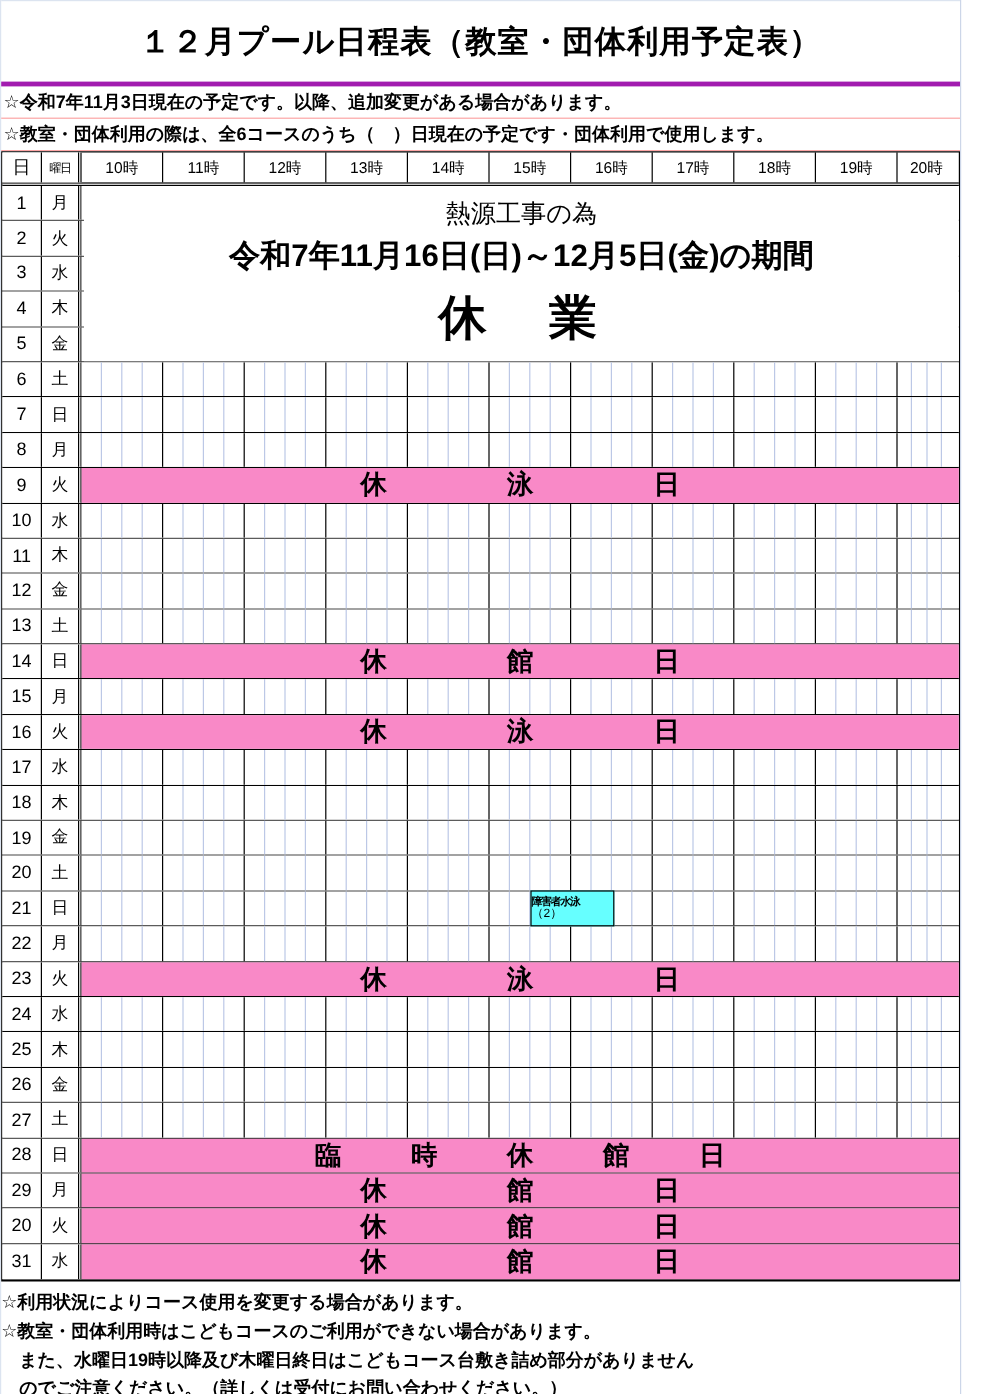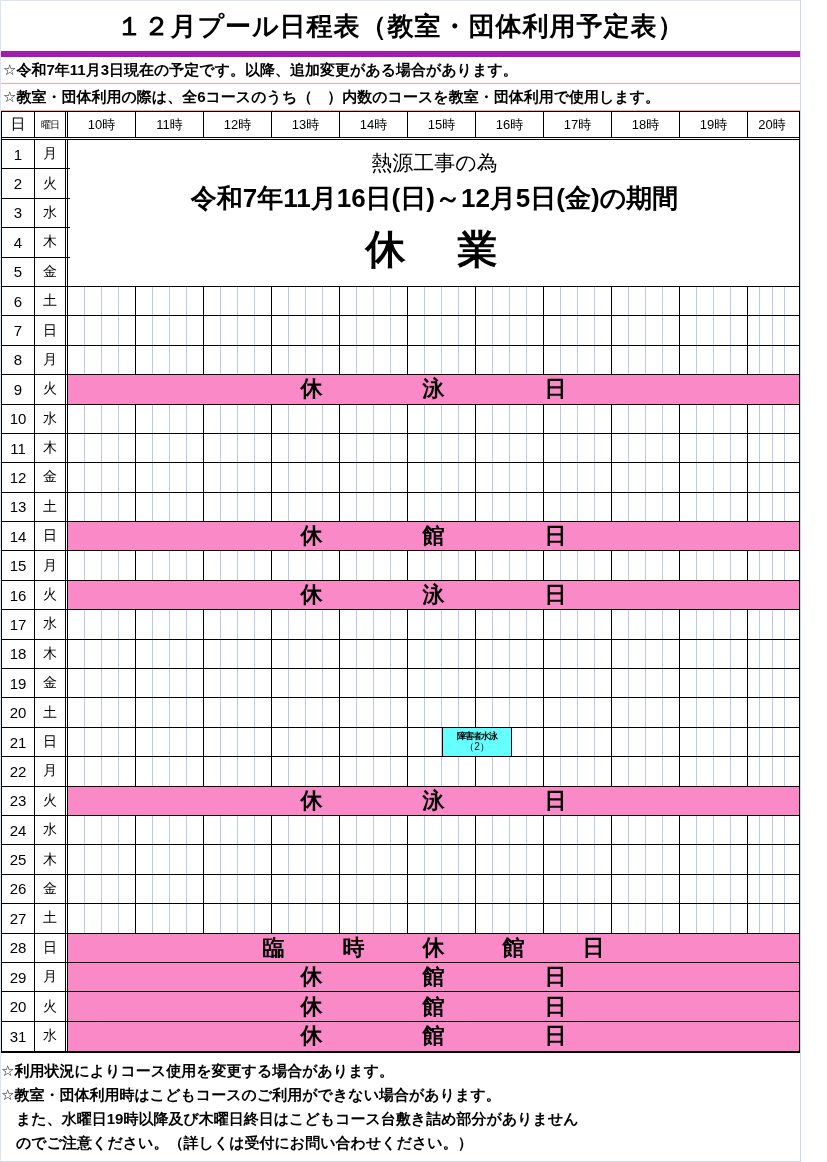--- a/index.html
+++ b/index.html
@@ -8,22 +8,22 @@
     font-family:"Liberation Sans","DejaVu Sans",sans-serif;
     color:#000;-webkit-font-smoothing:none;
   }
   .page{
     width:801px;height:1162px;margin:0;
     border-left:1px solid #dce4f0;border-right:1px solid #ccd6e8;
     box-sizing:border-box;background:#fff;
   }
   
   .title-block{
-    height:57px;display:flex;align-items:center;justify-content:center;
-    border-top:1px solid #dce4f0;border-bottom:6px solid #a21caf;box-sizing:border-box;
+    height:72px;display:flex;align-items:center;justify-content:center;
+    border-top:1px solid #dce4f0;border-bottom:4px solid #a21caf;box-sizing:border-box;
   }
   .title-block h1{
     margin:0;font-size:26px;font-weight:bold;letter-spacing:1px;
   }
   .note-line{
     height:27px;display:flex;align-items:center;
     border-bottom:1px solid #fca5a5;box-sizing:border-box;
     font-size:15px;font-weight:600;padding-left:2px;white-space:nowrap;
   }
   
@@ -82,42 +82,42 @@
     background:#fff;z-index:2;box-sizing:border-box;
     display:flex;flex-direction:column;align-items:center;justify-content:center;
   }
   .notice-l1{font-size:21px;font-weight:normal;}
   .notice-l2{font-size:26px;font-weight:bold;margin-top:4px;}
   .notice-l3{font-size:40px;font-weight:bold;margin-top:6px;letter-spacing:6px;}
   
   .event-box{
     position:absolute;left:374px;top:-1px;bottom:-1px;width:70px;
     box-sizing:border-box;border:1px solid #000;
-    display:flex;flex-direction:column;align-items:center;justify-content:center;
+    display:flex;flex-direction:column;align-items:flex-start;justify-content:center;
     z-index:1;line-height:1.15;
   }
   .event-l1{font-size:9px;font-weight:bold;letter-spacing:-1px;white-space:nowrap;}
   .event-l2{font-size:10px;}
   
   .footer{
     margin-top:6px;font-size:15px;font-weight:600;line-height:24px;
     border-bottom:1px solid #ccd6e8;padding-bottom:6px;white-space:nowrap;
   }
 </style>
 </head>
 <body>
 
 <div class="page">
 
   <div class="title-block">
     <h1>１２月プール日程表（教室・団体利用予定表）</h1>
   </div>
 
   <div class="note-line">☆令和7年11月3日現在の予定です。以降、追加変更がある場合があります。</div>
-  <div class="note-line">☆教室・団体利用の際は、全6コースのうち（　）内数のコースを教室・団体利用で使用します。</div>
+  <div class="note-line">☆教室・団体利用の際は、全6コースのうち（　）日現在の予定です・団体利用で使用します。</div>
 
   <div class="tablewrap">
     <div class="hrow">
       <div class="c-day">日</div>
       <div class="c-wd">曜日</div>
 
     <div class="h-hour">10時</div>
         <div class="h-hour">11時</div>
         <div class="h-hour">12時</div>
         <div class="h-hour">13時</div>

